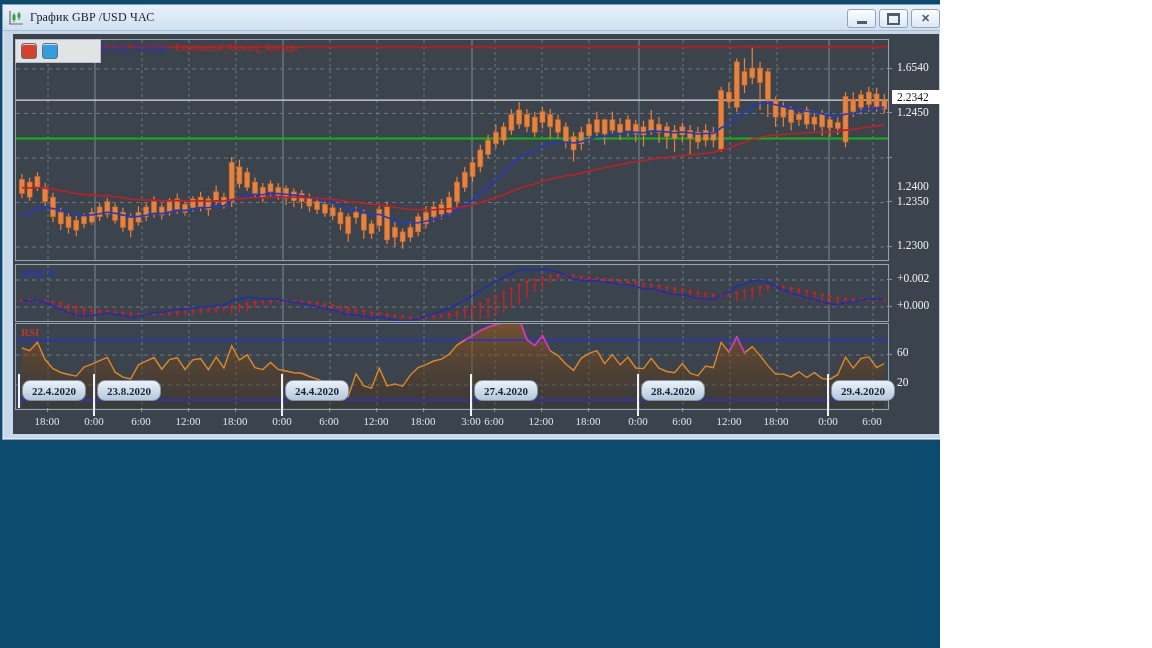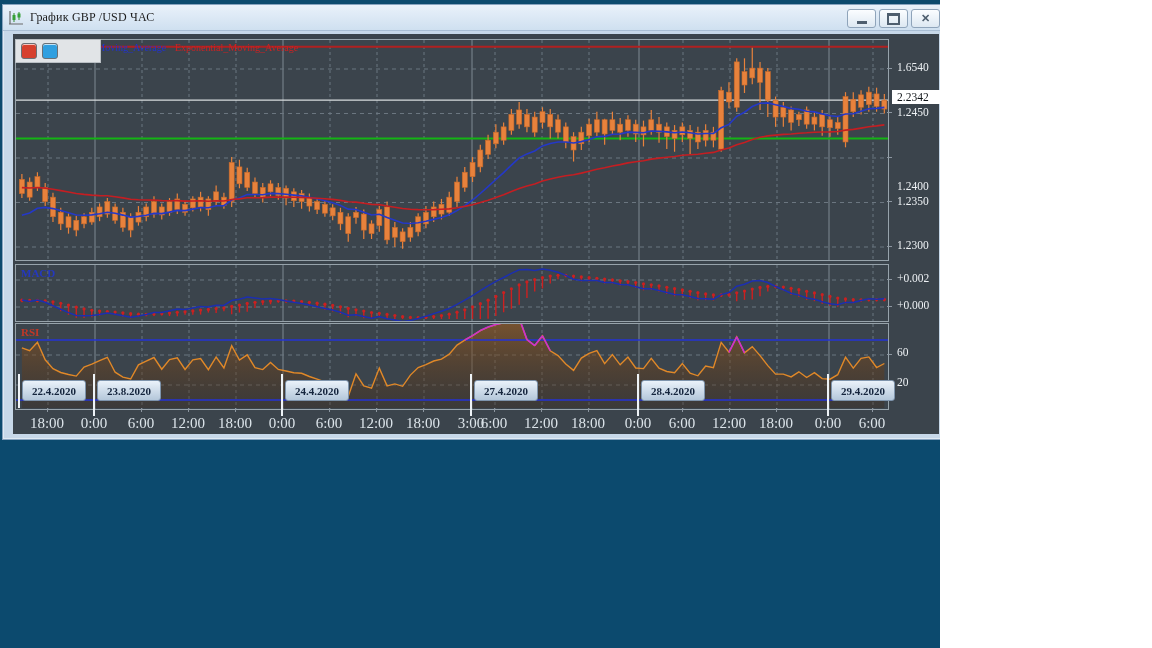--- a/index.html
+++ b/index.html
@@ -22,24 +22,24 @@
   .panel{position:absolute;background:#3b444c;border:1px solid #97a3ab;}
   .pane-label{position:absolute;font-size:11px;font-weight:bold;z-index:4;}
   .legend-item{position:absolute;font-size:10px;z-index:3;white-space:nowrap;}
   .mini-toolbar{position:absolute;left:2px;top:5px;width:86px;height:24px;background:#e1e4e7;
                 border:1px solid #b9bfc4;z-index:6;display:flex;align-items:center;padding-left:5px;gap:5px;box-sizing:border-box;}
   .sq-btn{width:14px;height:14px;border-radius:3px;border:1px solid #6a7076;
           box-shadow:0 1px 0 rgba(255,255,255,.7) inset;}
   .axis-label{position:absolute;color:#eef2f5;font-size:11.5px;z-index:4;white-space:nowrap;}
   .cur-price{position:absolute;background:#ffffff;color:#101418;font-size:11.5px;
              padding:1px 4px 1px 5px;z-index:5;width:40px;}
-  .time-label{position:absolute;color:#dce4ea;font-size:15px;transform:translateX(-50%);z-index:4;text-align:right;}
+  .time-label{position:absolute;color:#dce4ea;font-size:11px;transform:translateX(-50%);z-index:4;text-align:right;}
   .tick{position:absolute;background:#8c96a0;z-index:4;}
   .date-tick{position:absolute;background:#eef3f7;width:2px;z-index:5;}
-  .date-box{position:absolute;width:62px;height:19px;z-index:6;border:1px solid #7e94ac;border-radius:3px;
+  .date-box{position:absolute;width:62px;height:19px;z-index:6;border:1px solid #7e94ac;border-radius:8px;
             background:linear-gradient(#eaf2fa,#b4c7da);color:#15253d;font-size:11px;font-weight:600;
             display:flex;align-items:center;justify-content:center;cursor:pointer;}
 </style>
 </head>
 <body>
 
 <div class="screen">
   <div class="window">
 
     <div class="titlebar">

